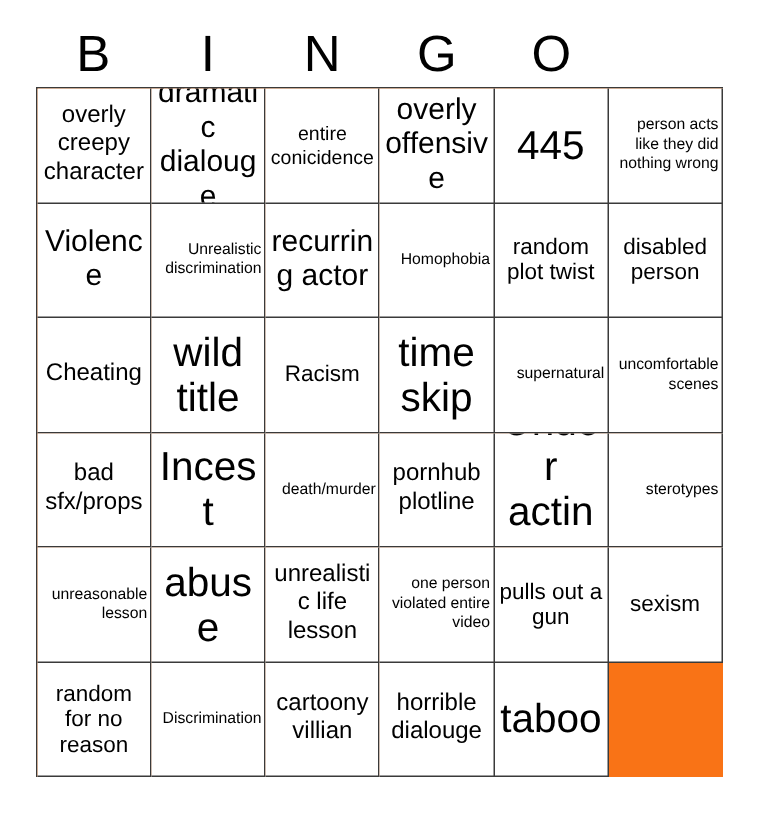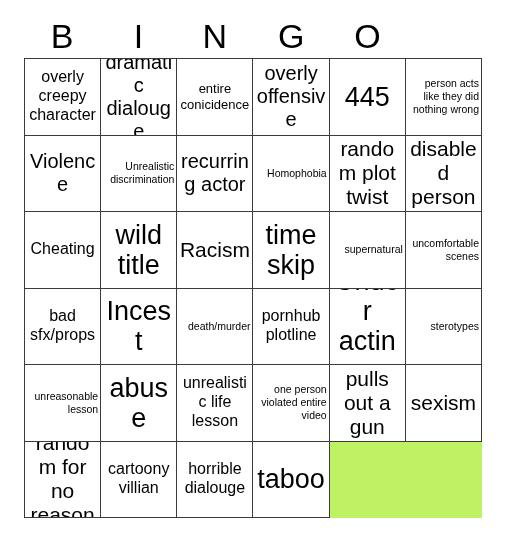--- a/index.html
+++ b/index.html
@@ -53,21 +53,21 @@
     left: 24px;
     top: 58px;
     width: 458px;
     height: 460px;
     display: grid;
     grid-template-columns: repeat(6, 1fr);
     grid-template-rows: repeat(6, 1fr);
     border-top: 1px solid #3a3a3a;
     border-left: 1px solid #3a3a3a;
     box-sizing: border-box;
-    background: #bef264;
+    background: #f97316;
   }
   .cell {
     border-right: 1px solid #3a3a3a;
     border-bottom: 1px solid #3a3a3a;
     box-sizing: border-box;
     display: flex;
     align-items: center;
     justify-content: center;
     text-align: center;
     padding: 1px 2px;
@@ -78,21 +78,21 @@
     display: block;
     width: 100%;
     line-height: 1.12;
     word-wrap: break-word;
     overflow-wrap: break-word;
     hyphens: none;
   }
 
   
   .fs-xxl .cell-text { font-size: 27px; line-height: 1.12; }
-  .fs-xl  .cell-text { font-size: 21px; line-height: 1.14; }
+  .fs-xl  .cell-text { font-size: 15px; line-height: 1.14; }
   .fs-lg  .cell-text { font-size: 20px; line-height: 1.15; }
   .fs-md  .cell-text { font-size: 16px; line-height: 1.18; }
   .fs-sm  .cell-text { font-size: 13px; line-height: 1.2; }
   .fs-xs  .cell-text { font-size: 10.5px; line-height: 1.25; text-align: right; }
 </style>
 </head>
 <body>
 
 <div id="card">
 
@@ -192,20 +192,23 @@
       </div>
       <div class="cell fs-xl">
         <span class="cell-text">pulls out a gun</span>
       </div>
       <div class="cell fs-xl">
         <span class="cell-text">sexism</span>
       </div>
       <div class="cell fs-xl">
         <span class="cell-text">random for no reason</span>
       </div>
+      <div class="cell fs-xs">
+        <span class="cell-text">Discrimination</span>
+      </div>
       <div class="cell fs-md">
         <span class="cell-text">cartoony villian</span>
       </div>
       <div class="cell fs-md">
         <span class="cell-text">horrible dialouge</span>
       </div>
       <div class="cell fs-xxl">
         <span class="cell-text">taboo</span>
       </div>
     </div>

